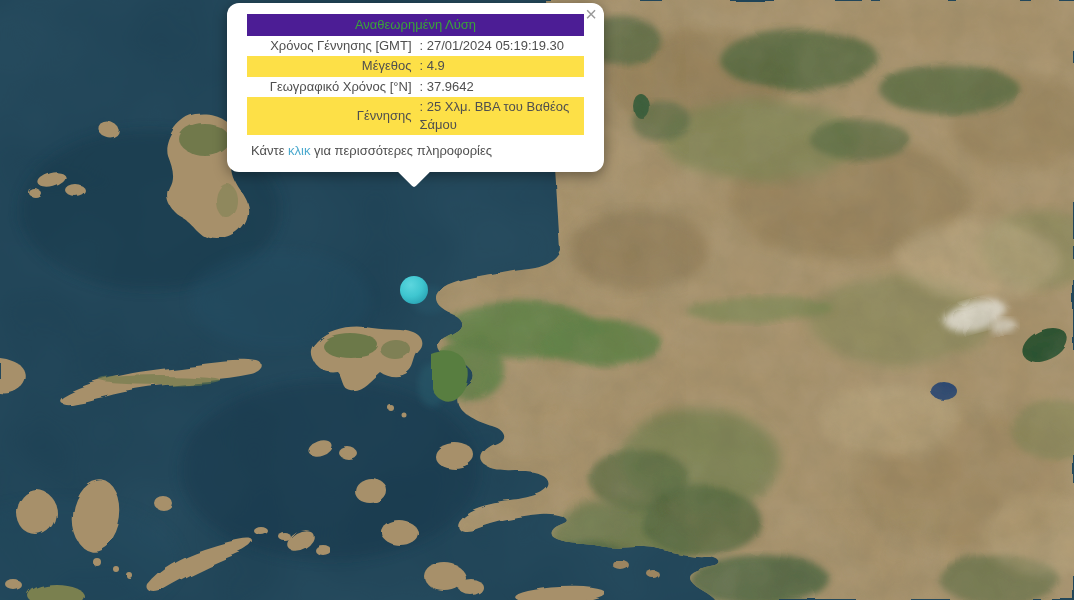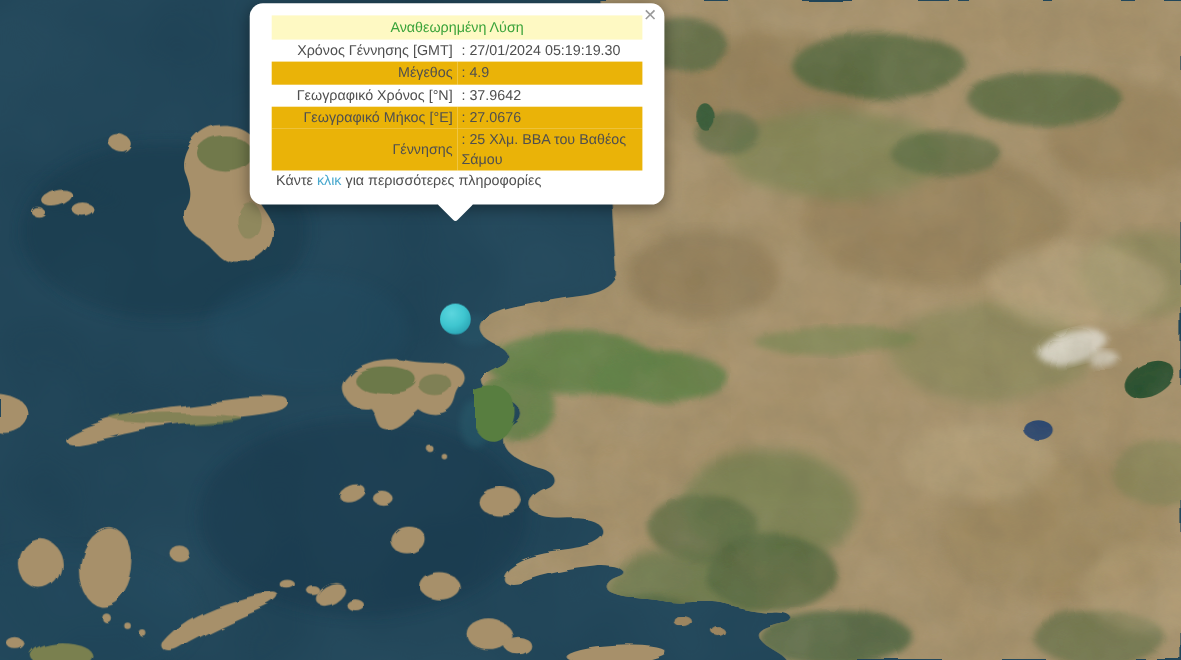--- a/index.html
+++ b/index.html
@@ -17,23 +17,23 @@
     background:#fff;border-radius:12px;padding:11px 20px 12px 20px;
     box-shadow:0 3px 14px rgba(0,0,0,.4);z-index:4;
     font-size:13px;line-height:1.4;color:#4f4f4f;}
   .popup-tail{position:absolute;left:175px;bottom:-11px;width:24px;height:24px;background:#fff;
     transform:rotate(45deg);border-radius:3px;z-index:3;}
   .popup-close{position:absolute;top:1px;right:7px;color:#999;font-size:20px;line-height:20px;
     font-weight:400;cursor:pointer;user-select:none;}
   .popup table{width:100%;border-collapse:collapse;table-layout:fixed;}
   .popup td{padding:1px 4px;vertical-align:middle;word-wrap:break-word;}
   .popup td.lbl{width:46%;text-align:right;}
-  .popup tr.shaded{background:#eab308;}
-  .popup .ptitle{background:#fef9c3;color:#3aa33a;text-align:center;padding:2px 4px;}
-  .popup-footer{padding-left:4px;}
+  .popup tr.shaded{background:#fde047;}
+  .popup .ptitle{background:#4c1d95;color:#3aa33a;text-align:center;padding:2px 4px;}
+  .popup-footer{margin-top:7px;padding-left:4px;}
   .popup-footer .link{color:#4aa9ce;cursor:pointer;}
 </style>
 </head>
 <body>
 
 <div id="stage">
 
   <svg width="1074" height="600" viewBox="0 0 1074 600">
     <defs>
       <filter id="rough" x="-5%" y="-5%" width="110%" height="110%">
@@ -195,24 +195,20 @@
         </tr>
         <tr class="shaded">
           <td class="lbl">Μέγεθος</td>
           <td>: 4.9</td>
         </tr>
         <tr>
           <td class="lbl">Γεωγραφικό Χρόνος [°N]</td>
           <td>: 37.9642</td>
         </tr>
         <tr class="shaded">
-          <td class="lbl">Γεωγραφικό Μήκος [°E]</td>
-          <td>: 27.0676</td>
-        </tr>
-        <tr class="shaded">
           <td class="lbl">Γέννησης</td>
           <td>: 25 Χλμ. ΒΒΑ του Βαθέος Σάμου</td>
         </tr>
       </tbody>
     </table>
 
     <div class="popup-footer">
       <span>Κάντε </span><span class="link">κλικ</span><span> για περισσότερες πληροφορίες</span>
     </div>
   </div>

